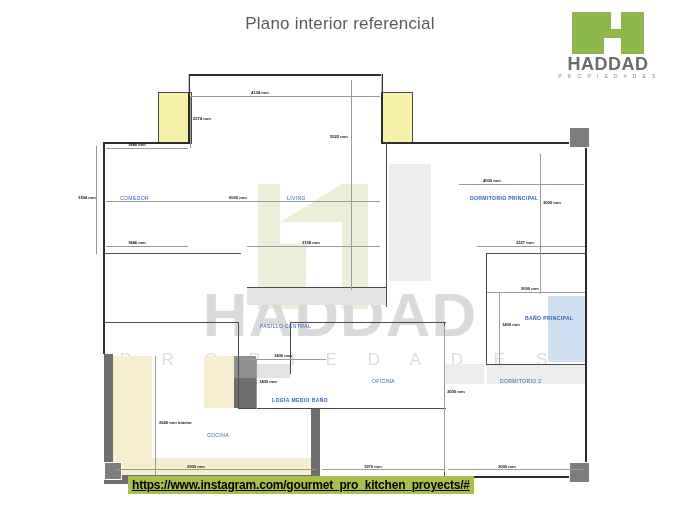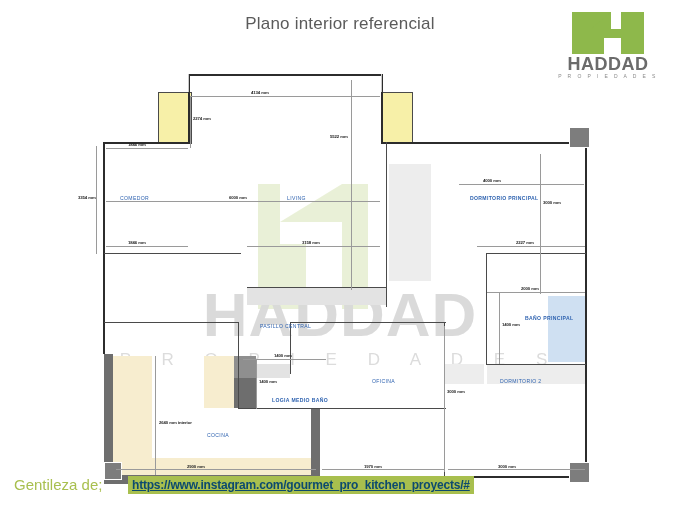--- a/index.html
+++ b/index.html
@@ -25,21 +25,21 @@
   .lb-tri2{left:19px;top:26px;width:13px;height:16px;background:#8eb84b;}
   #logo-word{position:absolute;left:0;top:42px;width:120px;text-align:center;
     font-size:18px;font-weight:bold;color:#6b6b6b;letter-spacing:.5px;}
   #logo-sub{position:absolute;left:0;top:61px;width:120px;text-align:center;
     font-size:5px;color:#8a8a8a;letter-spacing:2.4px;}
 
   
   #footer-bar{position:absolute;left:0;bottom:0;width:680px;height:46px;}
   #credit-label{position:absolute;left:14px;top:12px;font-size:15px;color:#a8bf4e;}
   #credit-url{position:absolute;left:128px;top:12px;padding:2px 4px;background:#a8bf4e;
-    color:#0c4a6e;font-size:12px;font-weight:bold;letter-spacing:-.2px;}
+    color:#000000;font-size:12px;font-weight:bold;letter-spacing:-.2px;}
 
   
   #plan{position:absolute;left:0;top:34px;width:680px;height:420px;}
 
   .wall{position:absolute;background:#2c2c2c;}
   .wall-thin{position:absolute;background:#4a4a4a;}
   .col{position:absolute;background:#7d7d7d;border:1px solid #ffffff;}
   .fill-yellow{position:absolute;background:#f7f0a8;border:1px solid #4a4a4a;}
   .fill-cream{position:absolute;background:#f7edcf;}
   .fill-gray{position:absolute;background:#ededed;}
@@ -198,15 +198,14 @@
   <div class="room-label b" style="left:525px;top:281px;">BAÑO PRINCIPAL</div>
   <div class="room-label" style="left:260px;top:289px;">PASILLO CENTRAL</div>
   <div class="room-label b" style="left:272px;top:363px;">LOGIA MEDIO BAÑO</div>
   <div class="room-label" style="left:207px;top:398px;">COCINA</div>
   <div class="room-label" style="left:372px;top:344px;">OFICINA</div>
   <div class="room-label" style="left:500px;top:344px;">DORMITORIO 2</div>
 
 </div>
 
 <div id="footer-bar">
-  <span id="credit-label">Gentileza de;</span>
   <a id="credit-url" href="#">https://www.instagram.com/gourmet_pro_kitchen_proyects/#</a>
 </div>
 
 </body></html>

